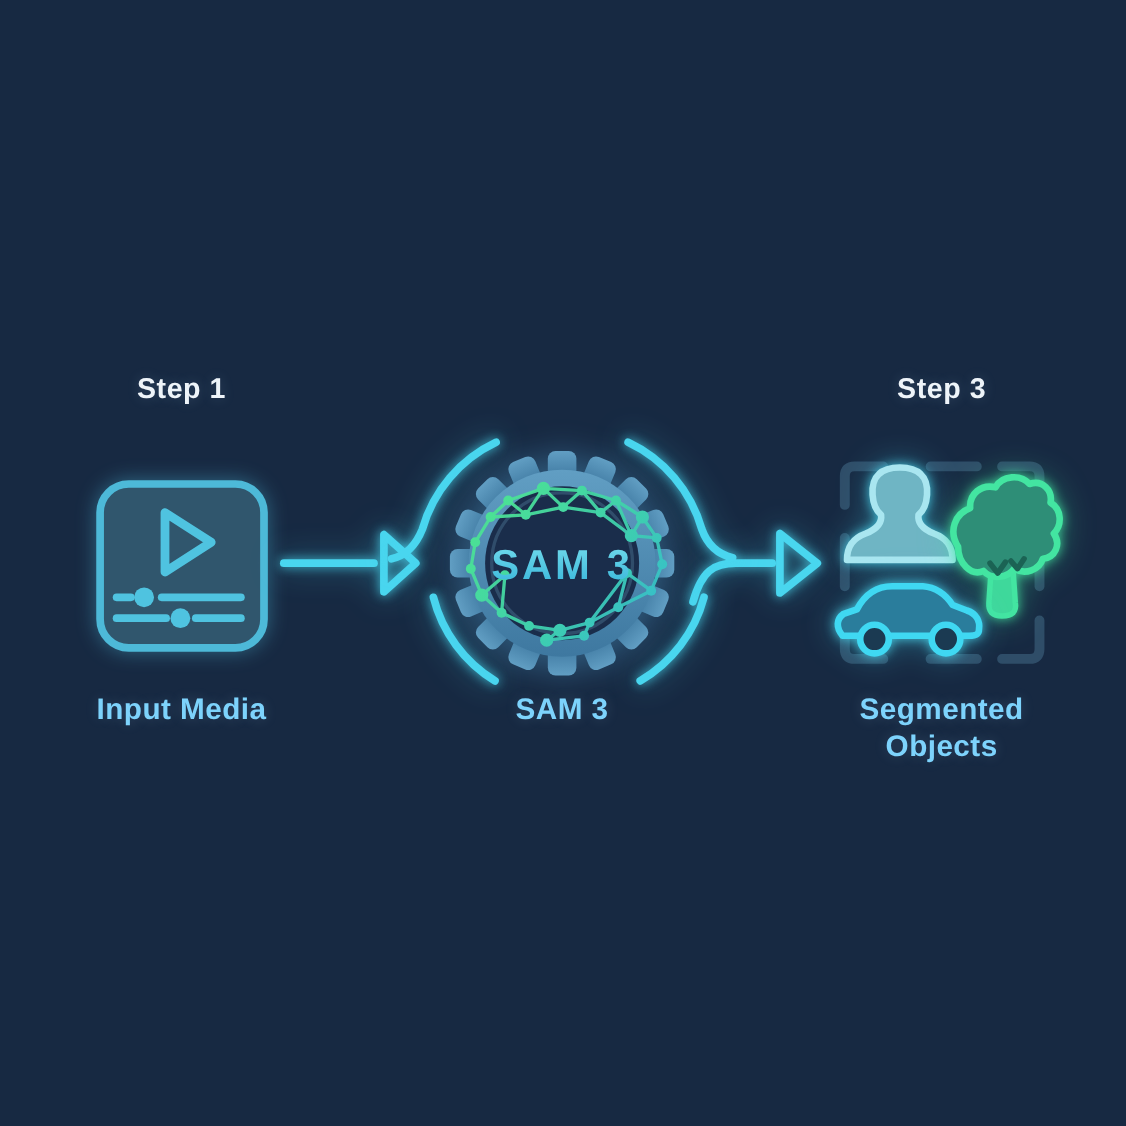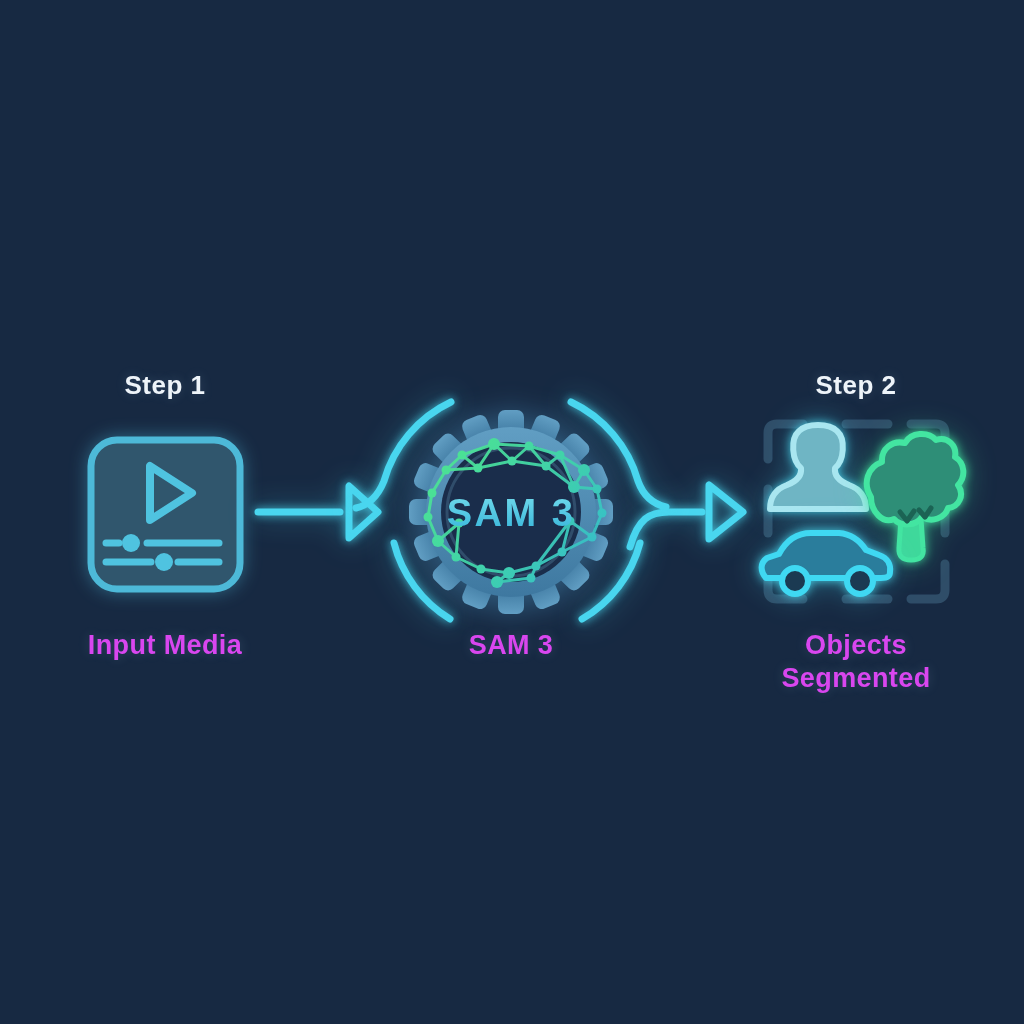--- a/index.html
+++ b/index.html
@@ -4,27 +4,27 @@
 <style>
   html,body { margin:0; padding:0; background:#0d1830; }
   .stage {
     position:relative; width:1024px; height:1024px; overflow:hidden;
     background:#172942;
     font-family:"Liberation Sans","DejaVu Sans",sans-serif;
   }
   .stage svg.diagram { position:absolute; inset:0; }
 
   .step-label {
-    position:absolute; top:370px; width:220px; text-align:center;
+    position:absolute; top:338px; width:220px; text-align:center;
     color:#eef4f9; font-size:26px; font-weight:700; letter-spacing:0.5px;
     text-shadow:0 0 12px rgba(170,215,255,0.18);
   }
   .caption {
     position:absolute; top:629px; width:260px; text-align:center;
-    color:#d946ef; font-size:27px; font-weight:700; letter-spacing:0.4px;
+    color:#7dd3fc; font-size:27px; font-weight:700; letter-spacing:0.4px;
     line-height:33px; text-shadow:0 0 12px rgba(170,215,255,0.18);
   }
   .caption span { display:block; }
   #lbl-step1 { left:55px; }  #lbl-step2 { left:401px; } #lbl-step3 { left:746px; }
   #cap-step1 { left:35px; }  #cap-step2 { left:381px; } #cap-step3 { left:726px; }
 
   .glow-cyan  { filter:drop-shadow(0 0 5px rgba(73,214,239,0.85)) drop-shadow(0 0 14px rgba(73,214,239,0.35)); }
   .glow-green { filter:drop-shadow(0 0 5px rgba(67,229,161,0.85)) drop-shadow(0 0 14px rgba(67,229,161,0.35)); }
   .glow-soft  { filter:drop-shadow(0 0 9px rgba(77,185,216,0.45)); }
   .glow-gear  { filter:drop-shadow(0 0 14px rgba(84,168,214,0.40)); }
@@ -170,25 +170,25 @@
       <path d="M766,578 C760,571 760,563 767,558 L779,554
                C786,541 797,533 811,533 L839,533
                C852,534 860,541 866,550 L879,555
                C888,558 891,565 890,572 C890,577 887,578 881,578 Z" fill="#2a7d9c" stroke="#3fd8f2" stroke-width="6" stroke-linejoin="round"></path>
       <circle cx="795" cy="581" r="13" fill="#1b3a52" stroke="#3fd8f2" stroke-width="6"></circle>
       <circle cx="860" cy="581" r="13" fill="#1b3a52" stroke="#3fd8f2" stroke-width="6"></circle>
     </g>
   </svg>
 
   <div class="step-label" id="lbl-step1">Step 1</div>
-  <div class="step-label" id="lbl-step3">Step 2</div>
+  <div class="step-label" id="lbl-step3">Step 3</div>
 
   <div class="caption" id="cap-step1">
     <span>Input Media</span>
   </div>
   <div class="caption" id="cap-step2">
     <span>SAM 3</span>
   </div>
   <div class="caption" id="cap-step3">
+    <span>Segmented</span>
     <span>Objects</span>
-    <span>Segmented</span>
   </div>
 </div>
 
 </body></html>

